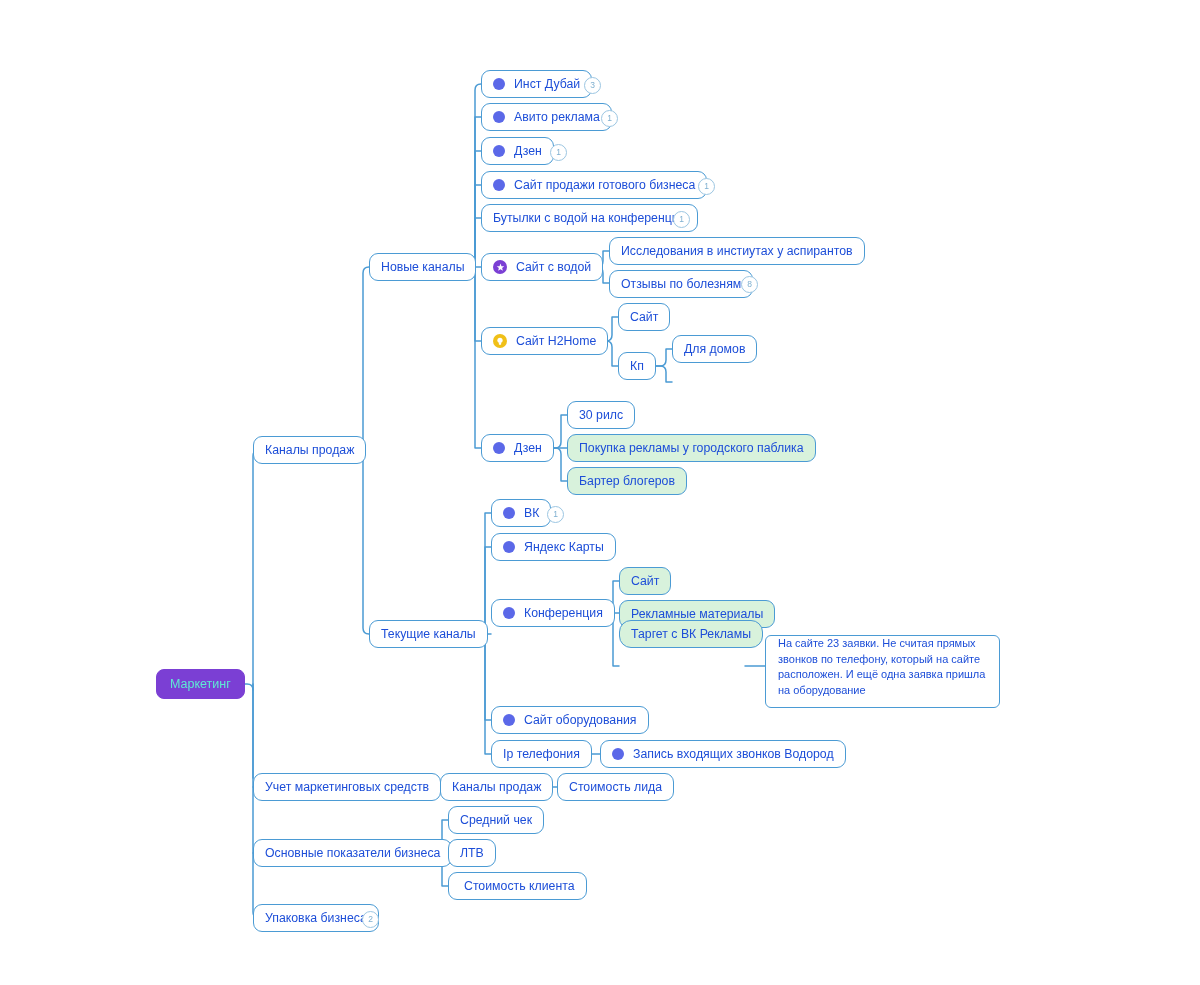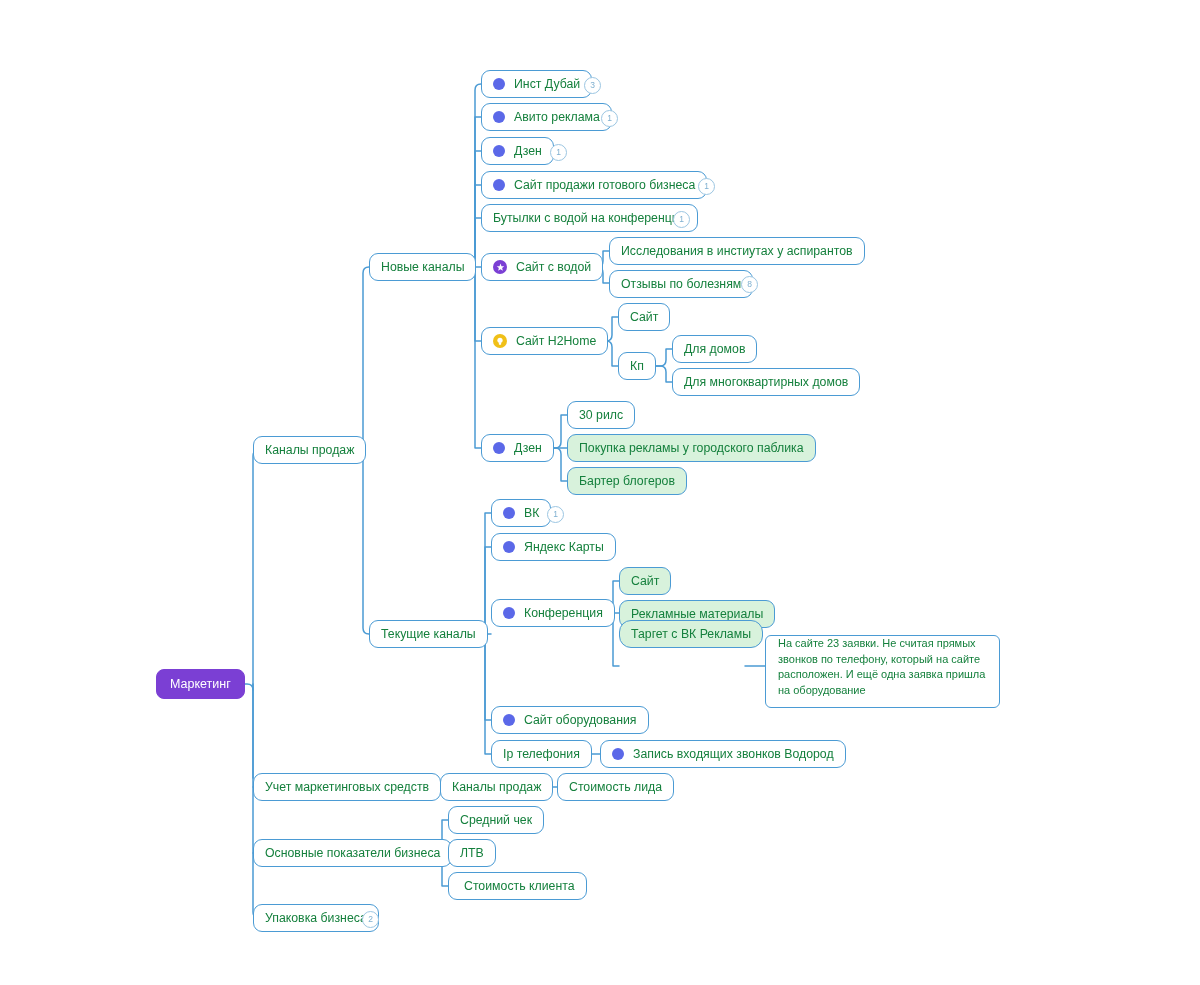--- a/index.html
+++ b/index.html
@@ -14,28 +14,28 @@
   
   .node{
     position:absolute;
     box-sizing:border-box;
     display:flex;align-items:center;
     height:28px;
     padding:0 11px;
     border:1.5px solid #4b9bd4;
     border-radius:9px;
     background:#ffffff;
-    color:#15803d;
+    color:#1d4ed8;
     font-size:12.3px;
     line-height:1.15;
     white-space:nowrap;
   }
   .node.green{background:#d8f2dc;}
   .node.root{
-    background:#7b3fd4;border-color:#7b3fd4;color:#ffffff;
+    background:#7b3fd4;border-color:#7b3fd4;color:#5eead4;
     border-radius:8px;font-size:12.5px;padding:0 13px;height:30px;
   }
   .node.note{
     height:auto;min-height:28px;white-space:normal;
     align-items:flex-start;padding:0 12px 9px 12px;
     line-height:1.42;font-size:11px;border-radius:6px;
   }
 
   
   .bullet{
@@ -212,23 +212,20 @@
   </div>
 
   <div class="node" style="left:618px;top:352px;">
     <span>Кп</span>
   </div>
 
   <div class="node" style="left:672px;top:335px;">
     <span>Для домов</span>
   </div>
 
-  <div class="node" style="left:672px;top:368px;">
-    <span>Для многоквартирных домов</span>
-  </div>
 
   <div class="node" style="left:481px;top:434px;">
     <span class="bullet"></span>
     <span>Дзен</span>
   </div>
 
   <div class="node" style="left:567px;top:401px;">
     <span>30 рилс</span>
   </div>
 

